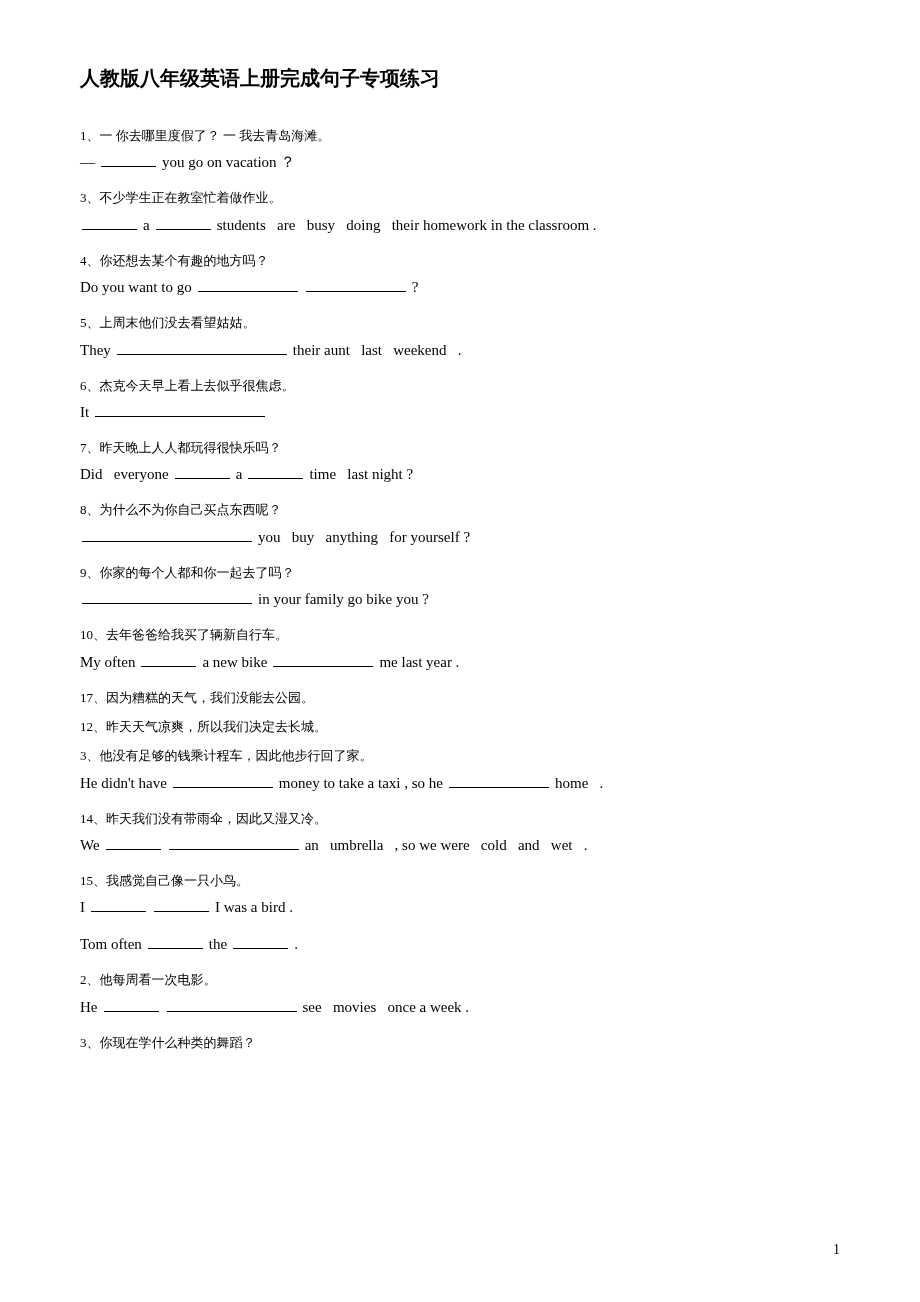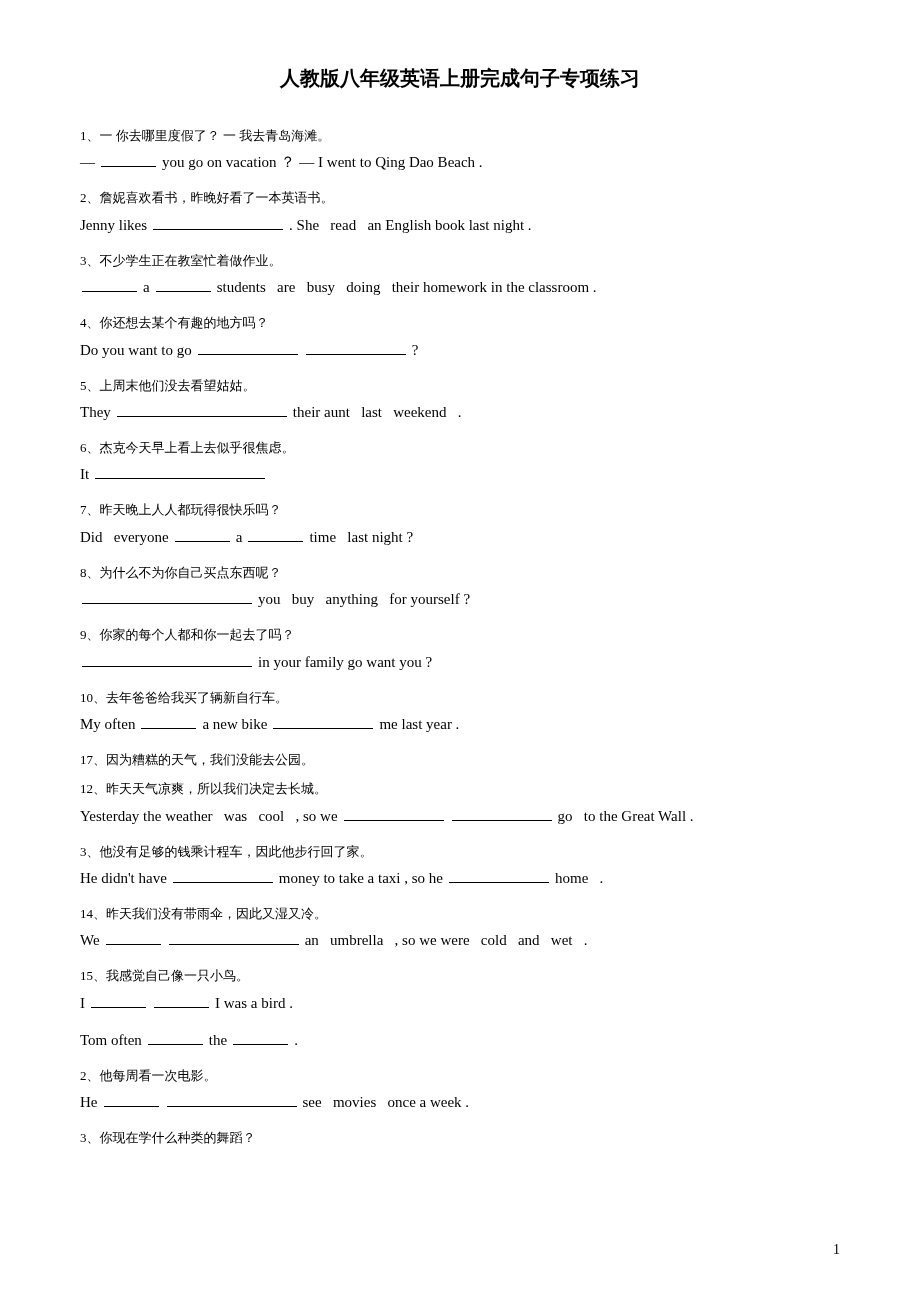--- a/index.html
+++ b/index.html
@@ -11,21 +11,21 @@
       background: #ffffff;
       font-family: "SimSun", "宋体", serif;
       font-size: 15px;
       color: #000000;
       width: 920px;
       min-height: 1302px;
       padding: 60px 80px 60px 80px;
       line-height: 1.8;
     }
     .page-title {
-      text-align: center;
+      text-align: left;
       font-size: 20px;
       font-weight: bold;
       margin-bottom: 28px;
       font-family: "SimHei", "黑体", sans-serif;
     }
     .section {
       margin-bottom: 6px;
     }
     .chinese-line {
       margin-bottom: 2px;
@@ -77,32 +77,23 @@
 <div class="page-title">人教版八年级英语上册完成句子专项练习</div>
 
 <div>
 
   <div class="section">
     <div class="chinese-line">1、一 你去哪里度假了？ 一 我去青岛海滩。</div>
     <div class="english-line">
       <span>—</span>
       <span class="blank blank-sm"></span>
       <span>you go on vacation ？</span>
-      <span>— I went to Qing Dao Beach .</span>
-    </div>
-  </div>
-
-  <div class="section">
-    <div class="chinese-line">2、詹妮喜欢看书，昨晚好看了一本英语书。</div>
-    <div class="english-line">
-      <span>Jenny likes</span>
-      <span class="blank blank-lg"></span>
-      <span>. She &nbsp; read &nbsp; an English book last night .</span>
-    </div>
-  </div>
+    </div>
+  </div>
+
 
   <div class="section">
     <div class="chinese-line">3、不少学生正在教室忙着做作业。</div>
     <div class="english-line">
       <span class="blank blank-sm"></span>
       <span>a</span>
       <span class="blank blank-sm"></span>
       <span>students &nbsp; are &nbsp; busy &nbsp; doing &nbsp; their homework in the classroom .</span>
     </div>
   </div>
@@ -150,47 +141,41 @@
     <div class="english-line">
       <span class="blank blank-xl"></span>
       <span>you &nbsp; buy &nbsp; anything &nbsp; for yourself ?</span>
     </div>
   </div>
 
   <div class="section">
     <div class="chinese-line">9、你家的每个人都和你一起去了吗？</div>
     <div class="english-line">
       <span class="blank blank-xl"></span>
-      <span>in your family go want you ?</span>
+      <span>in your family go bike you ?</span>
     </div>
   </div>
 
   <div class="section">
     <div class="chinese-line">10、去年爸爸给我买了辆新自行车。</div>
     <div class="english-line">
       <span>My often</span>
       <span class="blank blank-sm"></span>
       <span>a new bike</span>
       <span class="blank blank-md"></span>
       <span>me last year .</span>
     </div>
   </div>
 
   <div class="section">
     <div class="chinese-line">17、因为糟糕的天气，我们没能去公园。</div>
   </div>
 
   <div class="section">
     <div class="chinese-line">12、昨天天气凉爽，所以我们决定去长城。</div>
-    <div class="english-line">
-      <span>Yesterday the weather &nbsp; was &nbsp; cool &nbsp; , so we</span>
-      <span class="blank blank-md"></span>
-      <span class="blank blank-md"></span>
-      <span>go &nbsp; to the Great Wall .</span>
-    </div>
   </div>
 
   <div class="section">
     <div class="chinese-line">3、他没有足够的钱乘计程车，因此他步行回了家。</div>
     <div class="english-line">
       <span>He didn't have</span>
       <span class="blank blank-md"></span>
       <span>money to take a taxi , so he</span>
       <span class="blank blank-md"></span>
       <span>home &nbsp; .</span>

